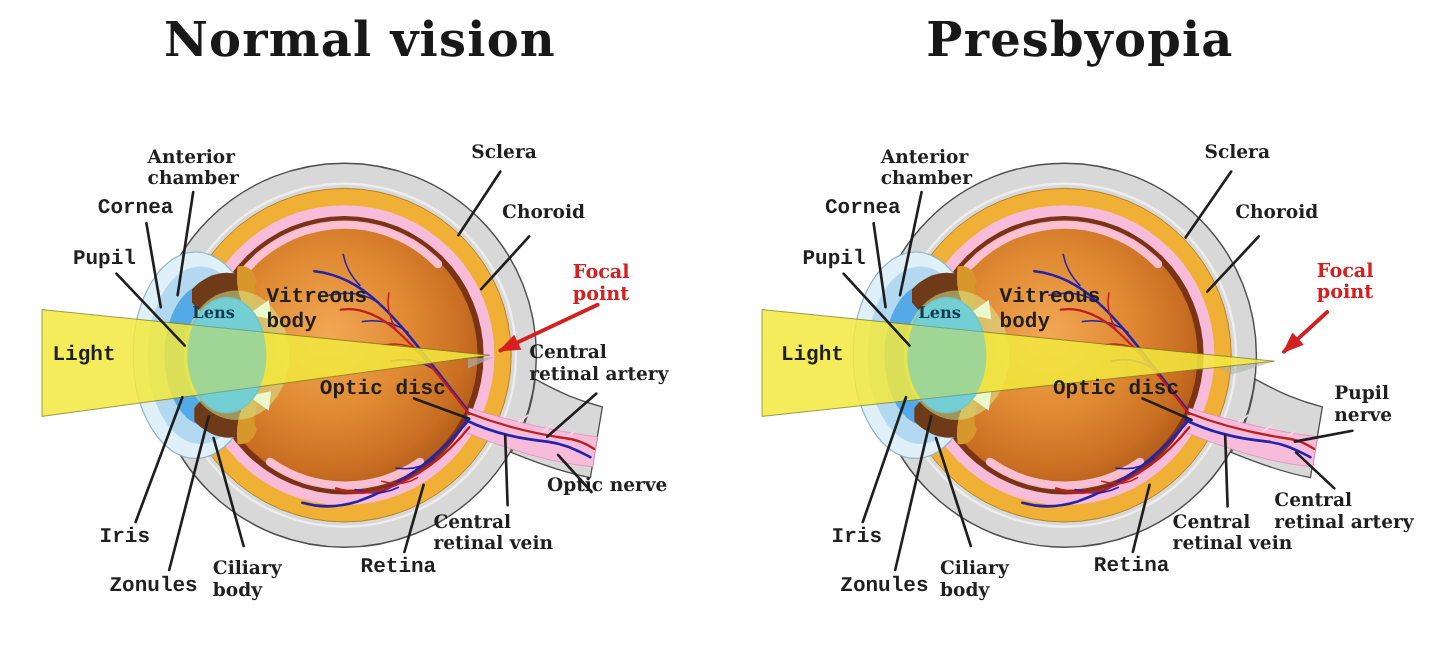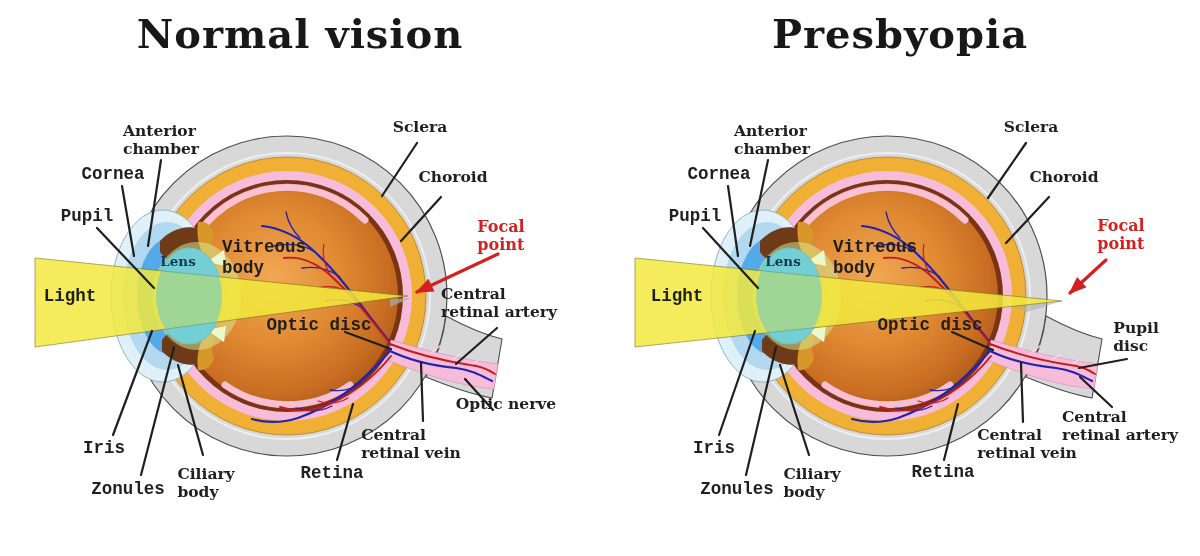--- a/index.html
+++ b/index.html
@@ -272,21 +272,21 @@
     <div class="lbl" style="left:427px;top:444px">
       <span>Central</span>
       <span>retinal vein</span>
     </div>
     <div class="lbl" style="left:520px;top:426px">
       <span>Central</span>
       <span>retinal artery</span>
     </div>
     <div class="lbl" style="left:536px;top:337px">
       <span>Pupil</span>
-      <span>disc</span>
+      <span>nerve</span>
     </div>
     <div class="lbl" style="left:431px;top:127px">
       <span>Sclera</span>
       </div>
     <div class="lbl" style="left:464px;top:177px">
       <span>Choroid</span>
       </div>
     <div class="lbl focal" style="left:521px;top:235px">
       <span>Focal</span>
       <span>point</span>

